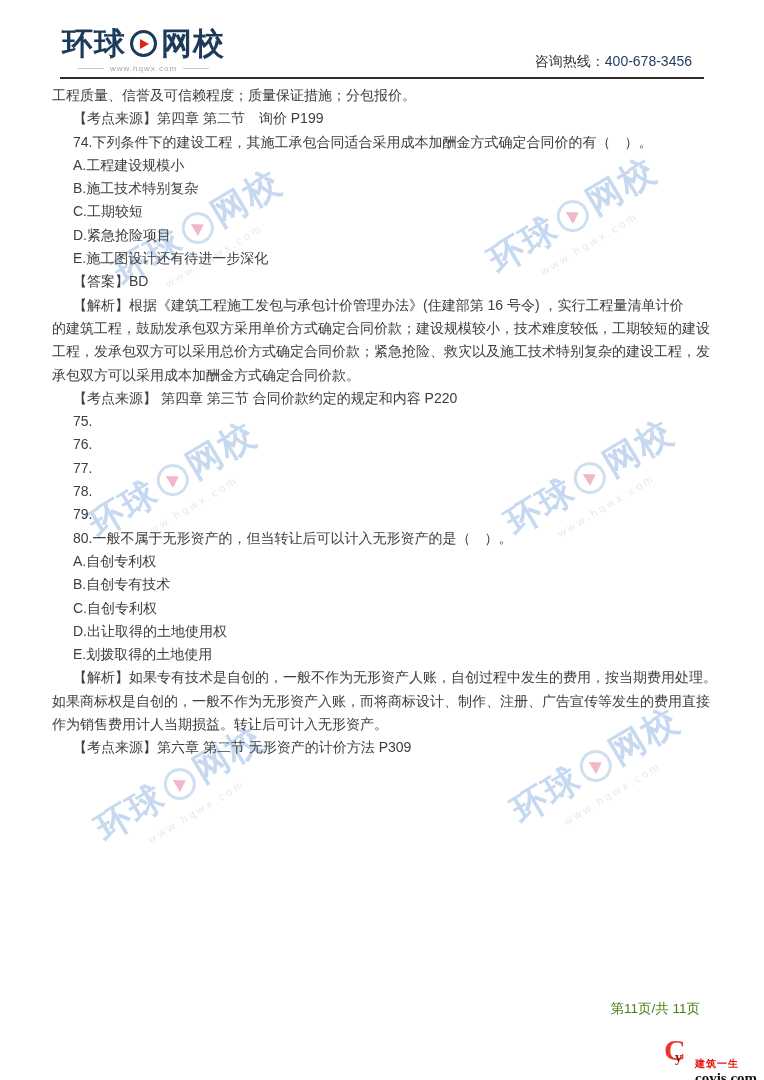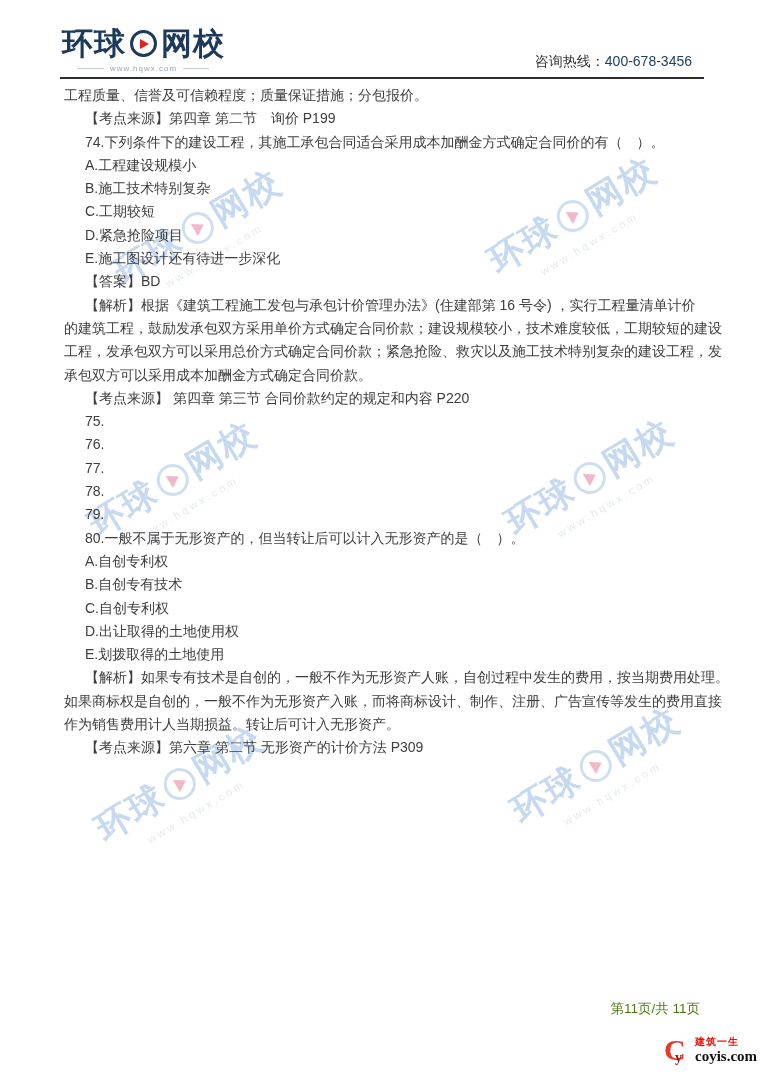--- a/index.html
+++ b/index.html
@@ -38,33 +38,33 @@
     border-bottom:5px solid transparent;margin-left:2px;}
   .logo-sub{display:flex;align-items:center;gap:6px;margin-top:5px;color:#9aa6b4;font-size:8px;letter-spacing:1px;}
   .logo-sub:before,.logo-sub:after{content:"";display:block;width:26px;height:1px;background:#c3cbd4;}
 
   .hotline{position:absolute;right:72px;top:53px;z-index:2;font-size:14px;color:#333;white-space:nowrap;}
   .hotline .num{color:#1c3f63;}
 
   .rule{position:absolute;left:60px;top:77px;width:644px;height:2px;background:#2d2d2d;z-index:2;}
 
   
-  .body-text{position:absolute;left:64px;top:84px;width:642px;z-index:1;}
+  .body-text{position:absolute;left:52px;top:84px;width:642px;z-index:1;}
   .line{height:23.3px;line-height:23.3px;font-size:14px;white-space:nowrap;color:#3d3d3d;}
   .line.ind{padding-left:21px;}
 
   
   .page-indicator{position:absolute;right:64px;top:1000px;font-size:13.5px;color:#4d7c0f;z-index:2;}
   .brand{position:absolute;left:664px;top:1036px;display:flex;align-items:flex-start;z-index:2;
     font-family:"Liberation Serif","DejaVu Serif",serif;}
   .mono{position:relative;width:26px;height:30px;}
   .mono-c{position:absolute;left:0;top:0;font-size:30px;line-height:28px;font-weight:bold;color:#e8372c;}
   .mono-y{position:absolute;left:11px;top:14px;font-size:14px;font-weight:bold;color:#9c1610;}
   .brand-txt{display:flex;flex-direction:column;margin-left:5px;}
-  .brand-title{font-size:10px;font-weight:bold;color:#e8140a;letter-spacing:1px;line-height:12px;}
+  .brand-title{font-size:10px;font-weight:bold;color:#e8140a;letter-spacing:1px;line-height:12px;margin-top:22px;}
   .brand-site{font-size:15px;font-weight:bold;color:#111;line-height:16px;}
 </style>
 </head>
 <body>
 
 <div class="page">
 
   <div class="wm wm1">
     <div class="wm-row">
       <span>环球</span>

